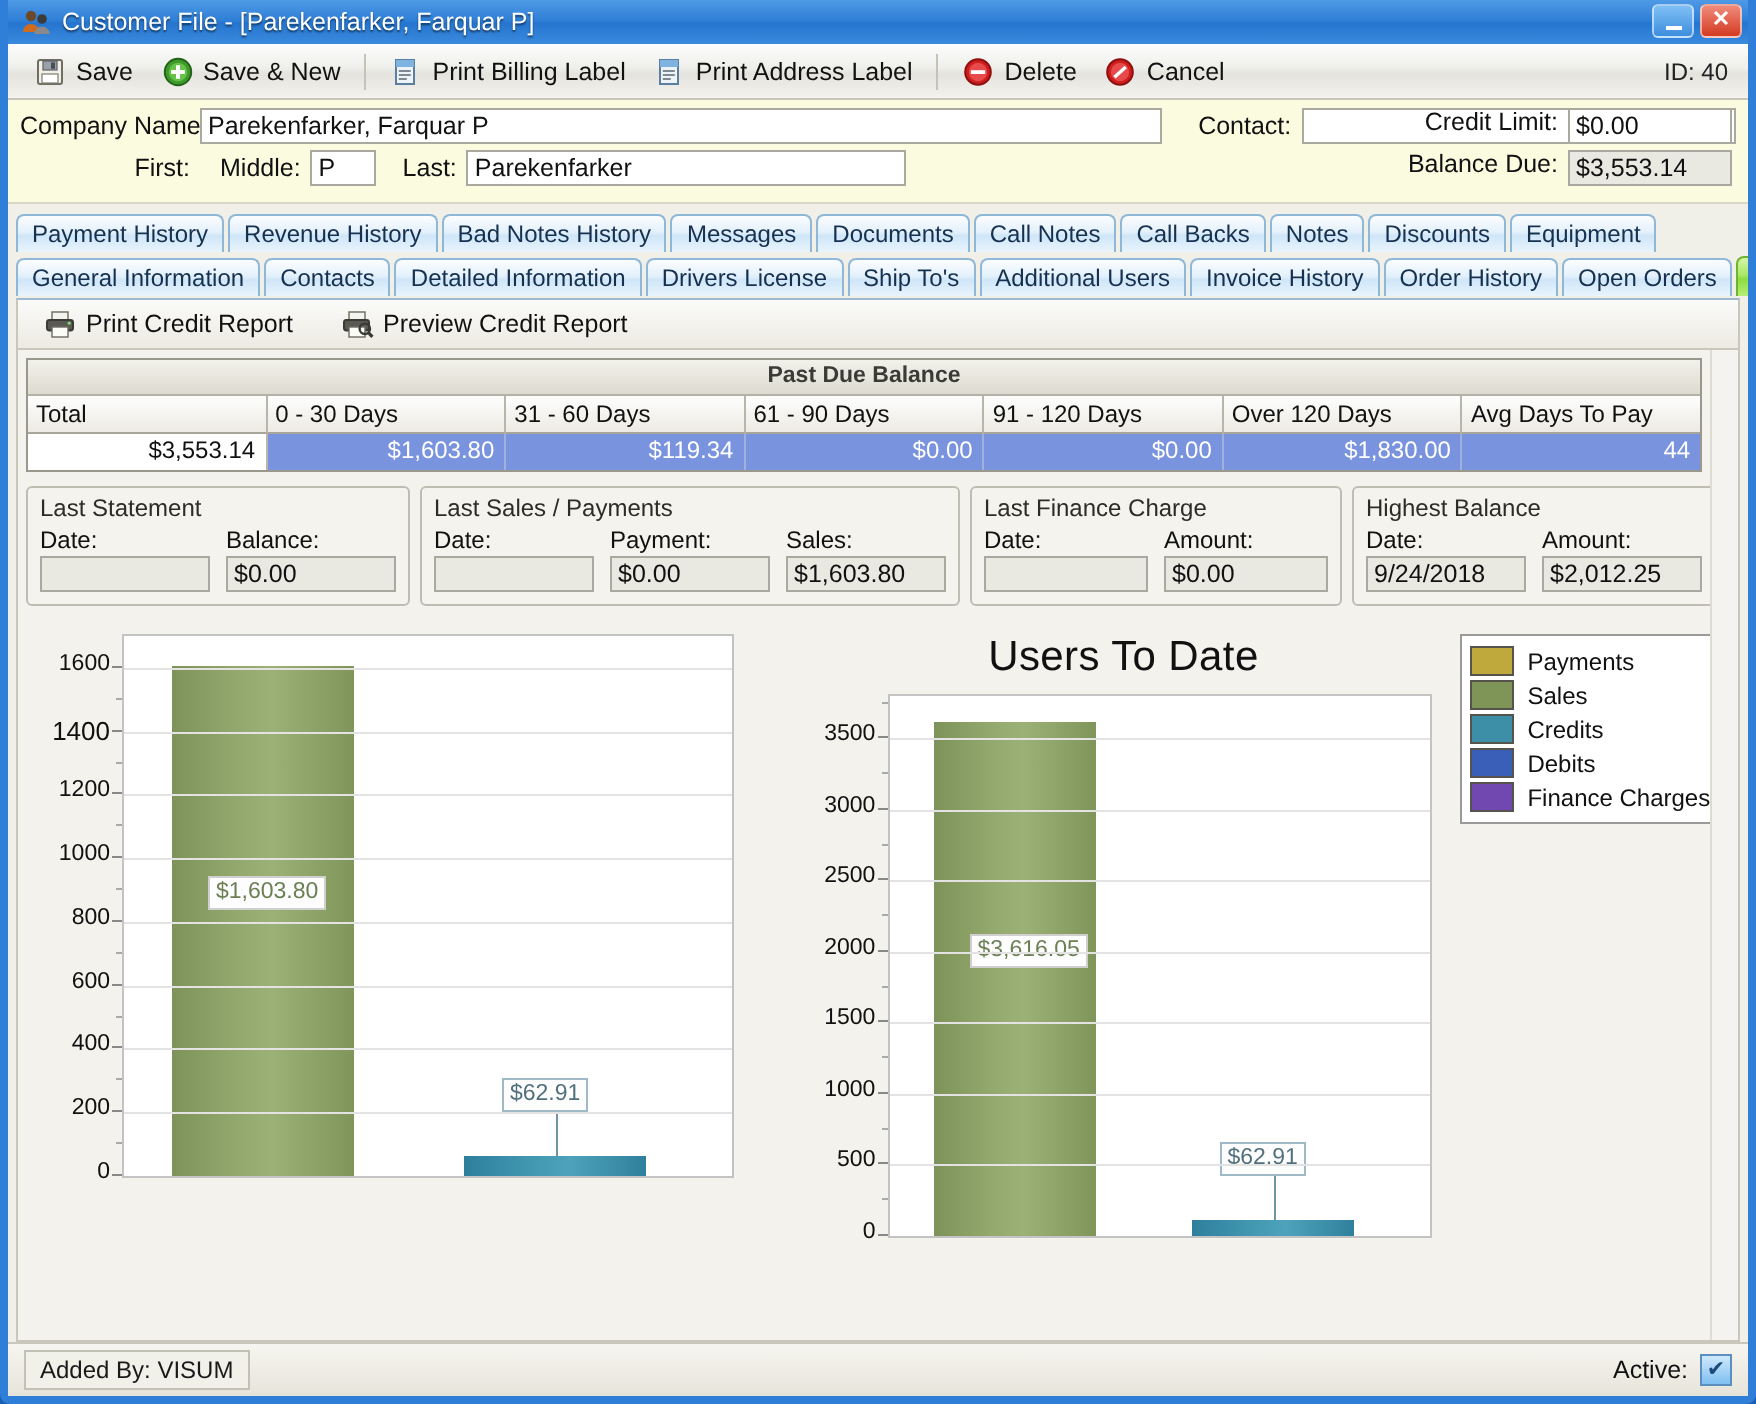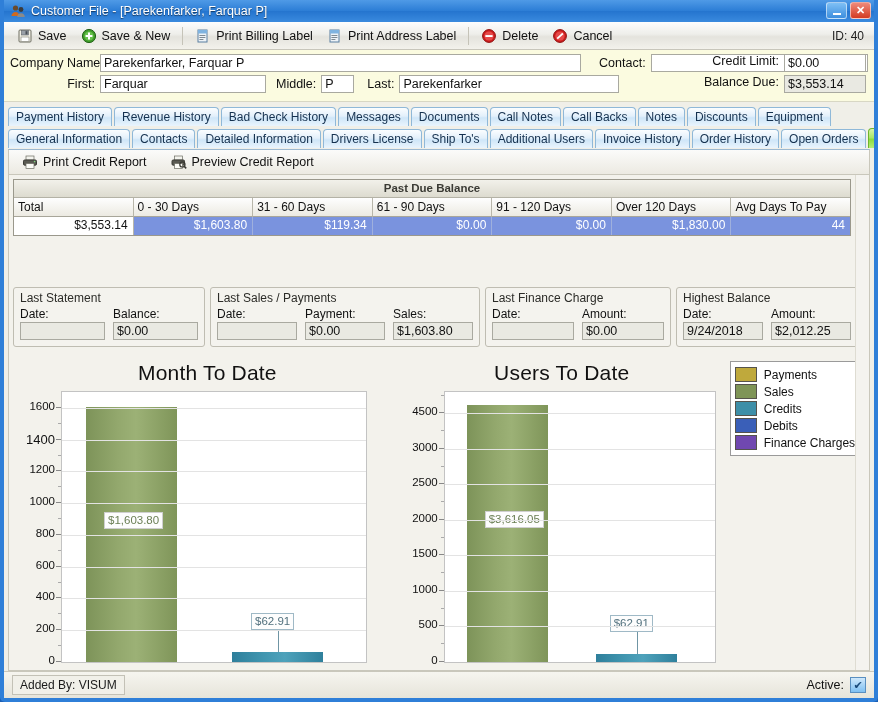--- a/index.html
+++ b/index.html
@@ -142,21 +142,21 @@
     border-right:1px solid #9fb0dd;white-space:nowrap;overflow:hidden;
   }
   .grid-row div:last-child{border-right:none;}
   .grid-row div.c0{background:#fff;color:#111;border-right:1px solid #b8b6aa;}
   .grid-row div.sel{background:#7a93de;color:#fff;}
 
   
   .gbrow{display:flex;gap:5px;margin-top:7px;}
   .gb{
     border:1px solid #bfbdb2;border-radius:3px;background:#f4f3ee;
-    padding:3px 6px 6px 6px;position:relative;box-sizing:border-box;margin-top:44px;
+    padding:3px 6px 6px 6px;position:relative;box-sizing:border-box;
   }
   .gb-title{font-size:12px;color:#2c2c28;margin-bottom:2px;}
   .gb-fields{display:flex;gap:8px;}
   .gb-f{display:flex;flex-direction:column;}
   .gb-f .lbl{font-size:12px;margin-bottom:1px;}
 
   
   .charts{display:flex;margin-top:14px;}
   .chart{position:relative;}
   .chart-title{
@@ -310,21 +310,20 @@
 
     <div class="hdr">
       <div class="hdr-row">
         <span class="lbl" style="width:85px;text-align:right;margin-right:5px;">Company Name:</span>
         <div class="fld" style="width:487px;">Parekenfarker, Farquar P</div>
         <span class="lbl" style="margin-left:18px;margin-right:5px;">Contact:</span>
         <div class="fld" style="width:220px;"></div>
       </div>
       <div class="hdr-row">
         <span class="lbl" style="width:85px;text-align:right;margin-right:5px;">First:</span>
-        <div class="fld" style="width:166px;">Farquar</div>
         <span class="lbl" style="margin-left:10px;margin-right:5px;">Middle:</span>
         <div class="fld" style="width:33px;">P</div>
         <span class="lbl" style="margin-left:13px;margin-right:5px;">Last:</span>
         <div class="fld" style="width:220px;">Parekenfarker</div>
       </div>
       <div class="hdr-right">
         <div class="hr-row">
           <span class="lbl">Credit Limit:</span>
           <div class="fld" style="width:82px;">$0.00</div>
         </div>
@@ -332,21 +331,21 @@
           <span class="lbl">Balance Due:</span>
           <div class="fld ro" style="width:82px;">$3,553.14</div>
         </div>
       </div>
     </div>
 
     <div class="tabwrap">
       <div class="tabrow">
         <div class="tab">Payment History</div>
         <div class="tab">Revenue History</div>
-        <div class="tab">Bad Check History</div>
+        <div class="tab">Bad Notes History</div>
         <div class="tab">Messages</div>
         <div class="tab">Documents</div>
         <div class="tab">Call Notes</div>
         <div class="tab">Call Backs</div>
         <div class="tab">Notes</div>
         <div class="tab">Discounts</div>
         <div class="tab">Equipment</div>
       </div>
       <div class="tabrow">
         <div class="tab">General Information</div>
@@ -473,21 +472,20 @@
                 <div class="fld ro" style="width:80px;">$2,012.25</div>
               </div>
             </div>
           </div>
 
         </div>
 
         <div class="charts">
 
           <div class="chart" style="width:398px;">
-            <div class="chart-title">Month To Date</div>
             <div class="plotwrap">
               <div class="yaxis" id="mtd-yaxis" style="width: 48px; height: 272px; position: relative;">
                   <div style="position: absolute; right: 6px; top: 263px; font-size: 11.5px; color: rgb(17, 17, 17);">0</div>
                   <div style="position: absolute; right: 0px; top: 270px; width: 5px; height: 1px; background: rgb(136, 136, 136);"></div>
                   <div style="position: absolute; right: 6px; top: 231.235px; font-size: 11.5px; color: rgb(17, 17, 17);">200</div>
                   <div style="position: absolute; right: 0px; top: 238.235px; width: 5px; height: 1px; background: rgb(136, 136, 136);"></div>
                   <div style="position: absolute; right: 6px; top: 199.471px; font-size: 11.5px; color: rgb(17, 17, 17);">400</div>
                   <div style="position: absolute; right: 0px; top: 206.471px; width: 5px; height: 1px; background: rgb(136, 136, 136);"></div>
                   <div style="position: absolute; right: 6px; top: 167.706px; font-size: 11.5px; color: rgb(17, 17, 17);">600</div>
                   <div style="position: absolute; right: 0px; top: 174.706px; width: 5px; height: 1px; background: rgb(136, 136, 136);"></div>
@@ -539,21 +537,21 @@
                   <div style="position: absolute; right: 6px; top: 191.947px; font-size: 11.5px; color: rgb(17, 17, 17);">1000</div>
                   <div style="position: absolute; right: 0px; top: 198.947px; width: 5px; height: 1px; background: rgb(136, 136, 136);"></div>
                   <div style="position: absolute; right: 6px; top: 156.421px; font-size: 11.5px; color: rgb(17, 17, 17);">1500</div>
                   <div style="position: absolute; right: 0px; top: 163.421px; width: 5px; height: 1px; background: rgb(136, 136, 136);"></div>
                   <div style="position: absolute; right: 6px; top: 120.895px; font-size: 11.5px; color: rgb(17, 17, 17);">2000</div>
                   <div style="position: absolute; right: 0px; top: 127.895px; width: 5px; height: 1px; background: rgb(136, 136, 136);"></div>
                   <div style="position: absolute; right: 6px; top: 85.3684px; font-size: 11.5px; color: rgb(17, 17, 17);">2500</div>
                   <div style="position: absolute; right: 0px; top: 92.3684px; width: 5px; height: 1px; background: rgb(136, 136, 136);"></div>
                   <div style="position: absolute; right: 6px; top: 49.8421px; font-size: 11.5px; color: rgb(17, 17, 17);">3000</div>
                   <div style="position: absolute; right: 0px; top: 56.8421px; width: 5px; height: 1px; background: rgb(136, 136, 136);"></div>
-                  <div style="position: absolute; right: 6px; top: 14.3158px; font-size: 11.5px; color: rgb(17, 17, 17);">4500</div>
+                  <div style="position: absolute; right: 6px; top: 14.3158px; font-size: 11.5px; color: rgb(17, 17, 17);">3500</div>
                   <div style="position: absolute; right: 0px; top: 21.3158px; width: 5px; height: 1px; background: rgb(136, 136, 136);"></div>
                   <div style="position: absolute; right: 0px; top: 252.237px; width: 3px; height: 1px; background: rgb(170, 170, 170);"></div>
                   <div style="position: absolute; right: 0px; top: 216.711px; width: 3px; height: 1px; background: rgb(170, 170, 170);"></div>
                   <div style="position: absolute; right: 0px; top: 181.184px; width: 3px; height: 1px; background: rgb(170, 170, 170);"></div>
                   <div style="position: absolute; right: 0px; top: 145.658px; width: 3px; height: 1px; background: rgb(170, 170, 170);"></div>
                   <div style="position: absolute; right: 0px; top: 110.132px; width: 3px; height: 1px; background: rgb(170, 170, 170);"></div>
                   <div style="position: absolute; right: 0px; top: 74.6053px; width: 3px; height: 1px; background: rgb(170, 170, 170);"></div>
                   <div style="position: absolute; right: 0px; top: 39.0789px; width: 3px; height: 1px; background: rgb(170, 170, 170);"></div>
                   <div style="position: absolute; right: 0px; top: 3.55263px; width: 3px; height: 1px; background: rgb(170, 170, 170);"></div>
                 </div>

